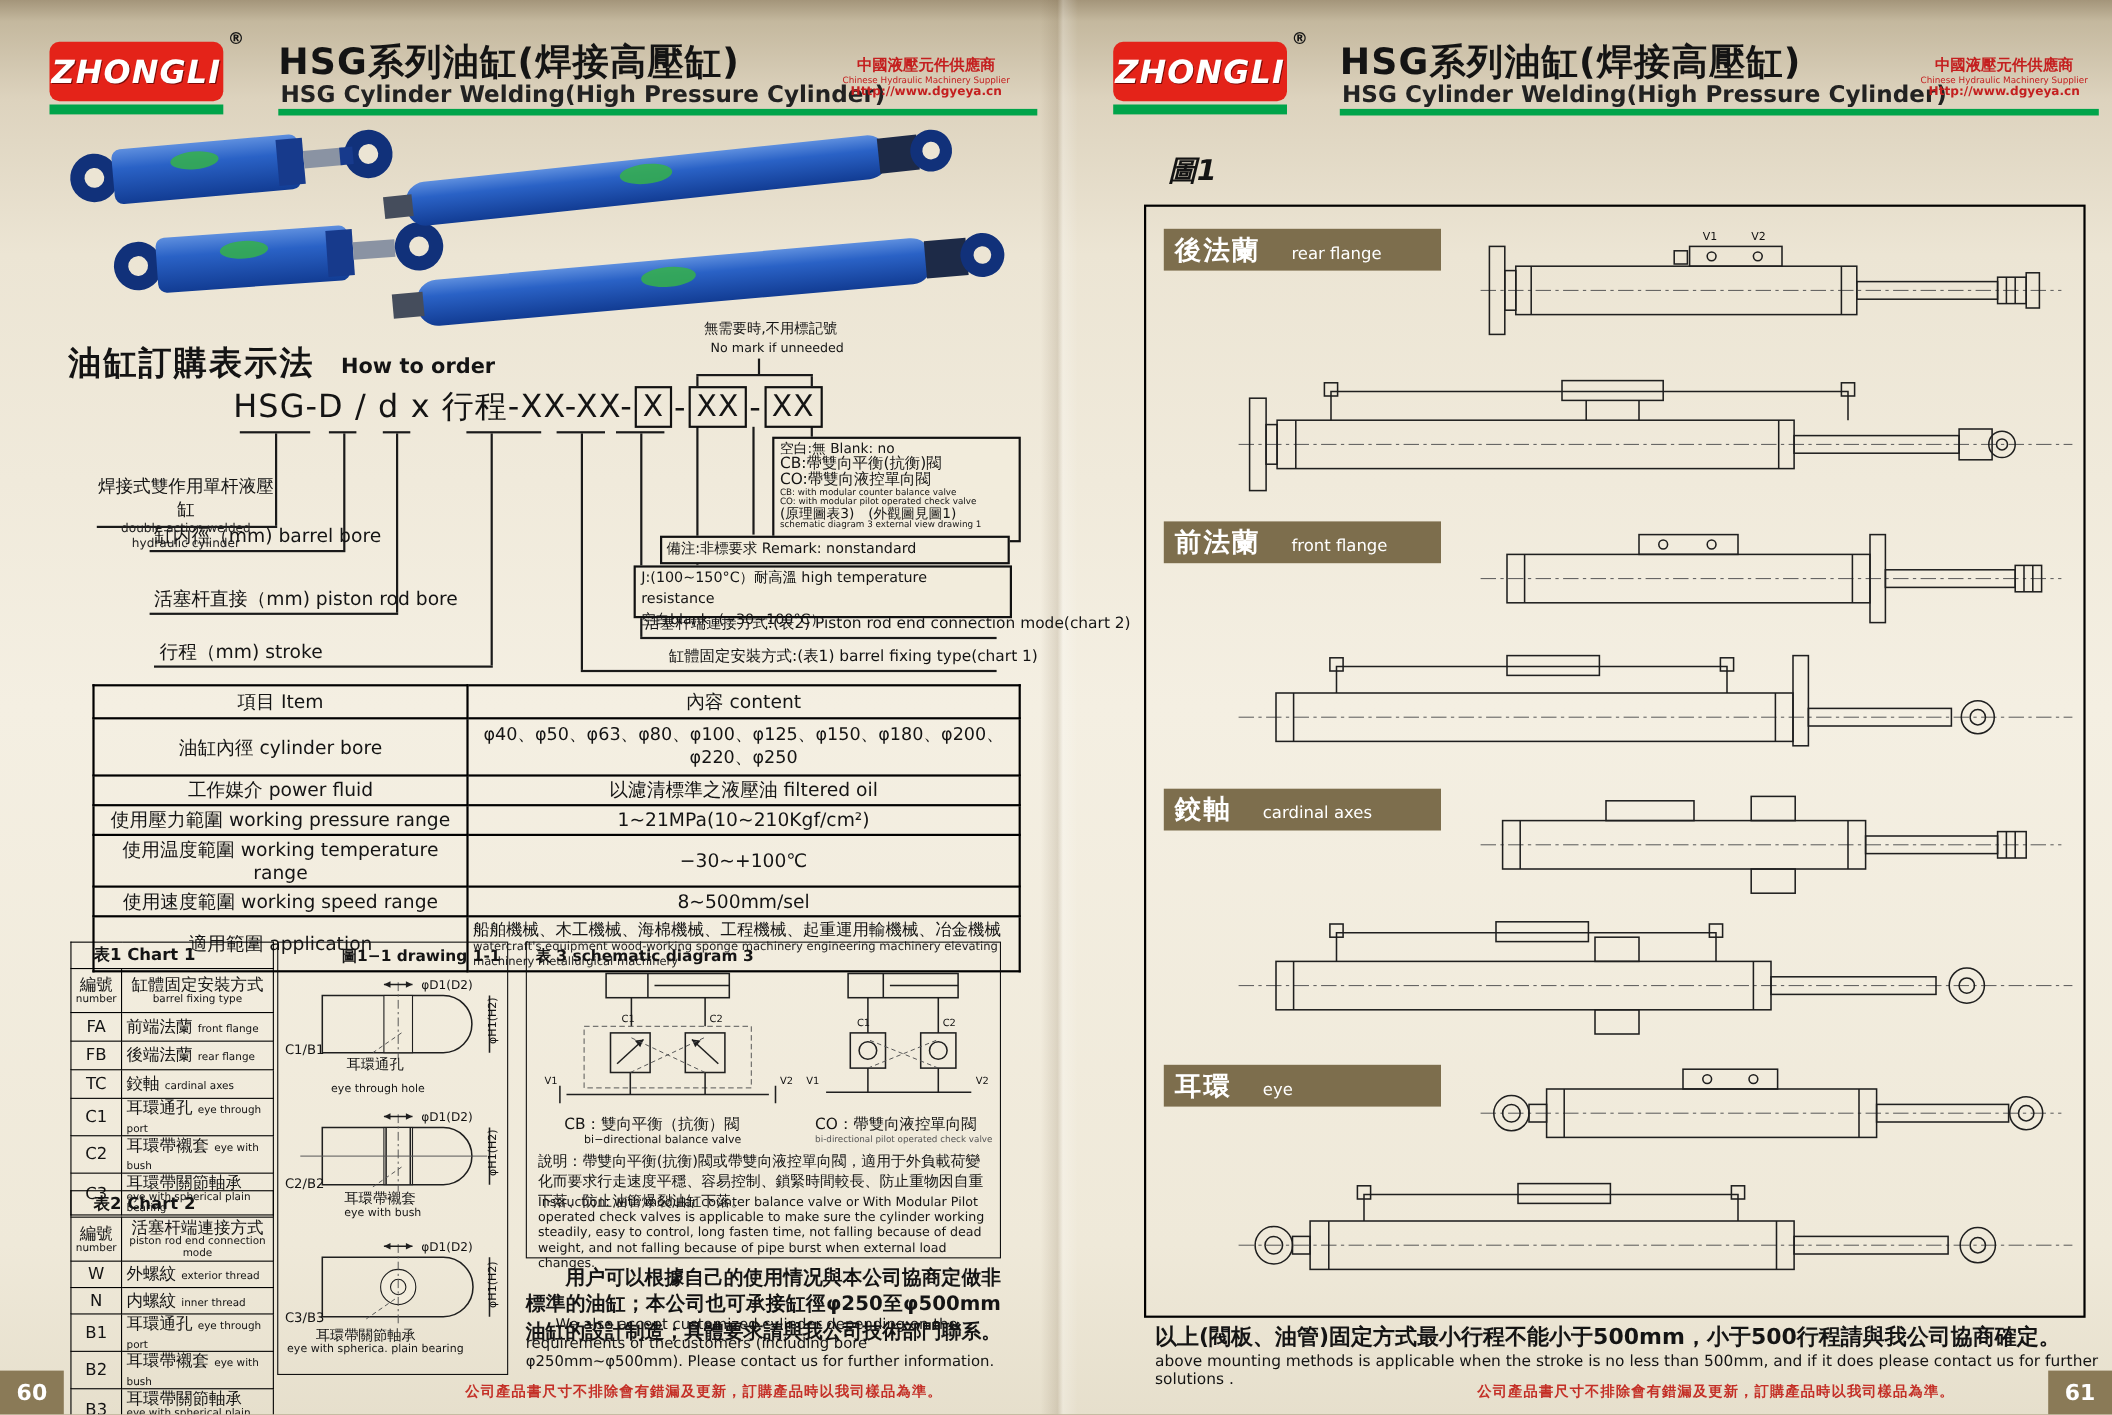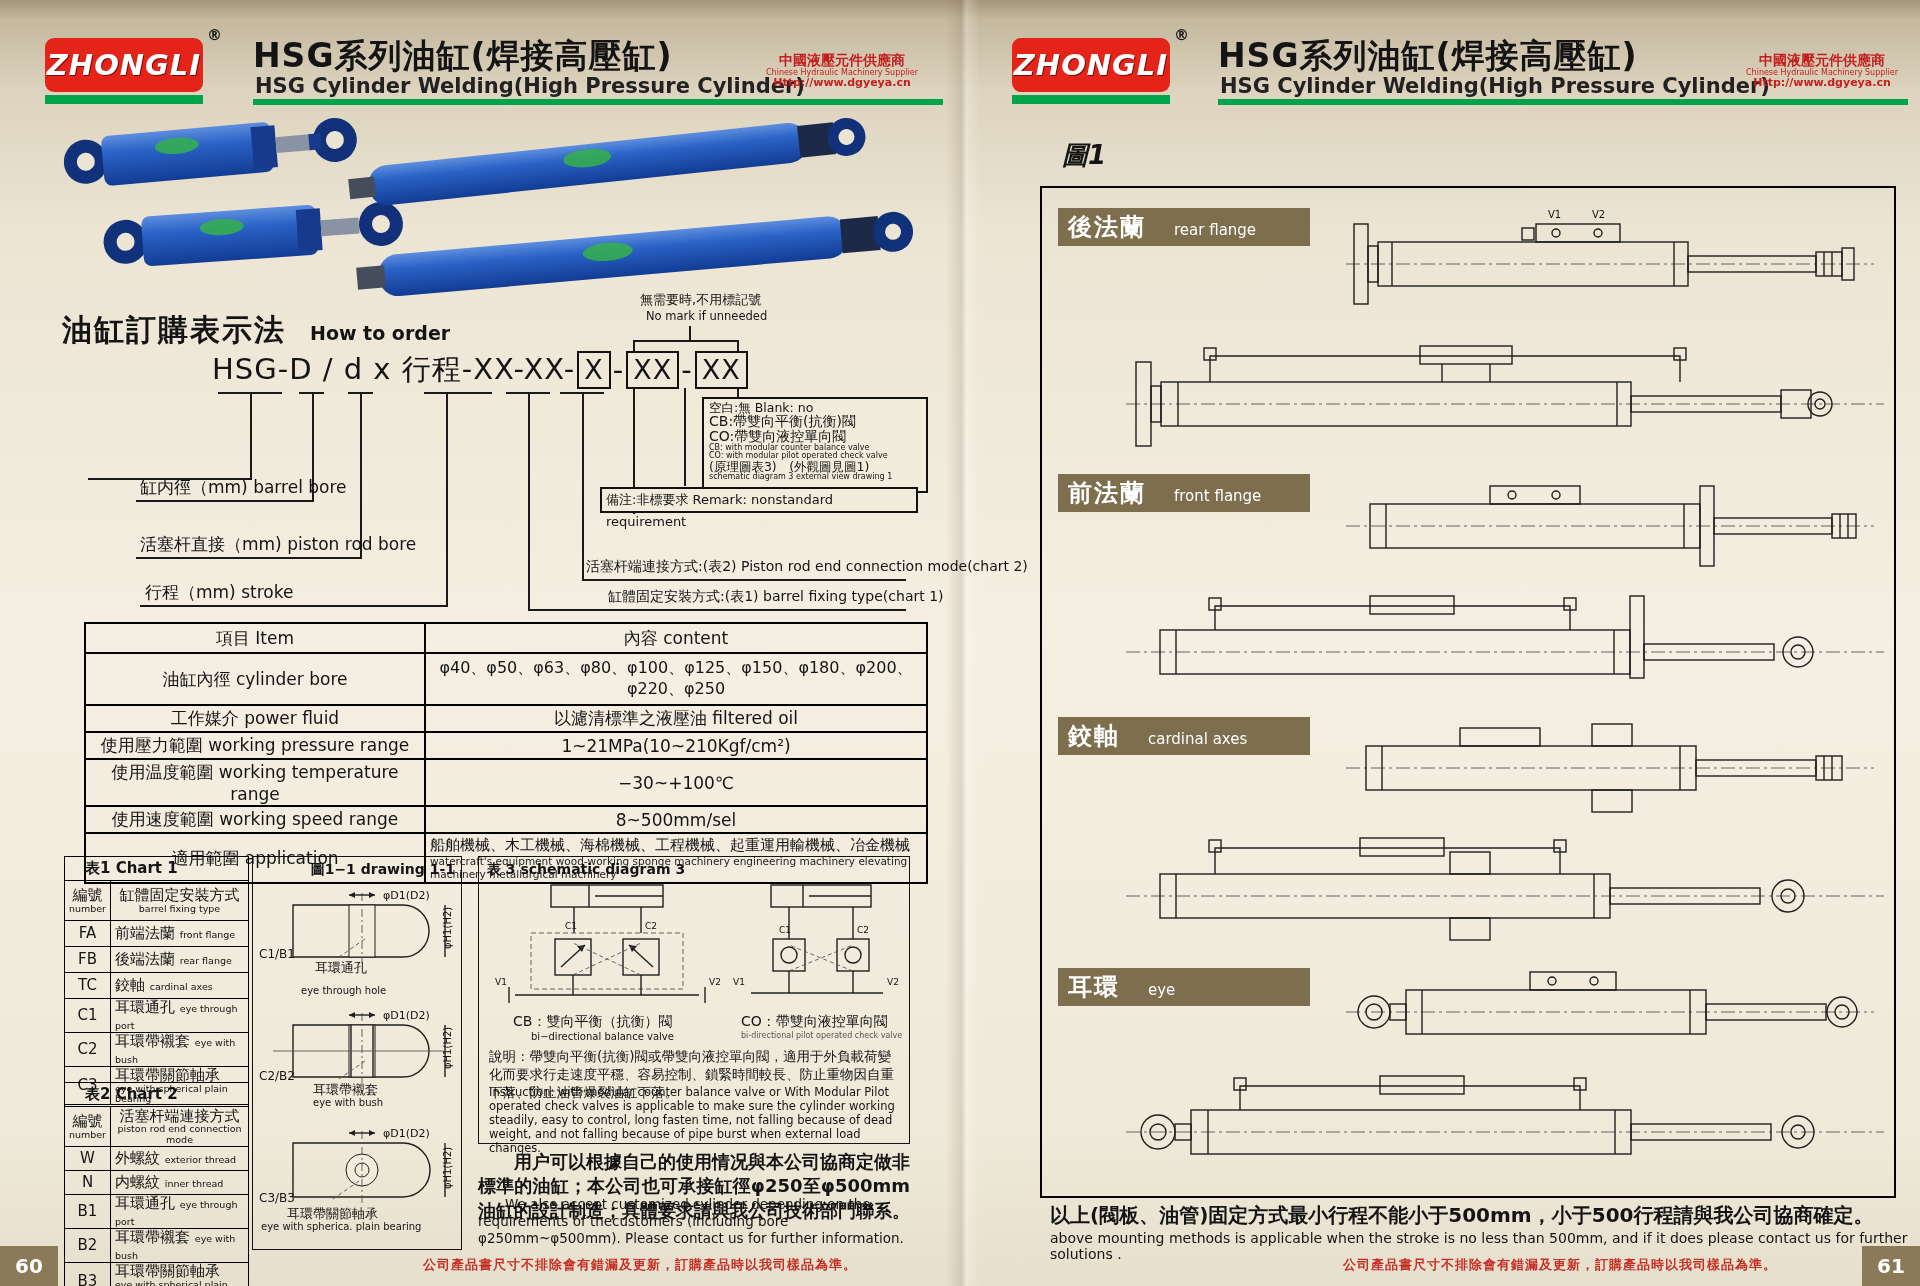--- a/index.html
+++ b/index.html
@@ -159,38 +159,46 @@
     <span class="code-box">XX</span>
   </div>
 
   <div class="ln" style="left:218px;top:392px;width:64px;height:2px;"></div>
   <div class="ln" style="left:299px;top:392px;width:25px;height:2px;"></div>
   <div class="ln" style="left:348px;top:392px;width:25px;height:2px;"></div>
   <div class="ln" style="left:424px;top:392px;width:68px;height:2px;"></div>
   <div class="ln" style="left:506px;top:392px;width:44px;height:2px;"></div>
   <div class="ln" style="left:560px;top:392px;width:44px;height:2px;"></div>
 
+  <div class="abs" style="left:88px;top:432px;width:162px;text-align:center;">
+    <div class="lbl-zh" style="font-size:16px;">焊接式雙作用單杆液壓缸</div>
+    <div class="lbl-en" style="font-size:11px;">double action welded hydraulic cylinder</div>
+  </div>
   <div class="abs lbl-zh" style="left:140px;top:476px;">缸内徑（mm) barrel bore</div>
   <div class="abs lbl-zh" style="left:140px;top:533px;">活塞杆直接（mm) piston rod bore</div>
   <div class="abs lbl-zh" style="left:145px;top:581px;">行程（mm) stroke</div>
   <div class="abs" style="left:586px;top:558px;font-size:14px;">活塞杆端連接方式:(表2)  Piston rod end connection mode(chart 2)</div>
   <div class="abs" style="left:608px;top:588px;font-size:14px;">缸體固定安裝方式:(表1) barrel fixing type(chart 1)</div>
 
   <div class="abs maskbox" style="left:702px;top:397px;width:212px;height:88px;padding:2px 5px;line-height:1.05;">
     <div style="font-size:12.5px;">空白:無  Blank: no</div>
     <div style="font-size:14px;">CB:帶雙向平衡(抗衡)閥</div>
     <div style="font-size:14px;">CO:帶雙向液控單向閥</div>
     <div style="font-size:8px;">CB: with modular counter balance valve</div>
     <div style="font-size:8px;">CO: with modular pilot operated check valve</div>
     <div style="font-size:12.5px;">(原理圖表3)　(外觀圖見圖1)</div>
     <div style="font-size:8px;">schematic diagram 3   external view drawing 1</div>
   </div>
 
   <div class="abs maskbox" style="left:600px;top:487px;width:306px;height:22px;font-size:13px;line-height:22px;padding:0 4px;">備注:非標要求  Remark: nonstandard requirement</div>
 
+  <div class="abs maskbox" style="left:576px;top:514px;width:330px;height:42px;font-size:13px;line-height:1.45;padding:1px 5px;">
+    <div>J:(100~150°C）耐高溫 high temperature resistance</div>
+    <div>空白blank :(−30~100°C）</div>
+  </div>
 
   <table class="abs spec" style="left:64px;top:622px;width:842px;margin-left:20px;">
     <colgroup>
         <col style="width:340px">
         <col style="width:502px">
       </colgroup>
     <tbody>
         <tr style="height:30px">
       <td>項目 Item</td>
       <td>內容 content</td>

